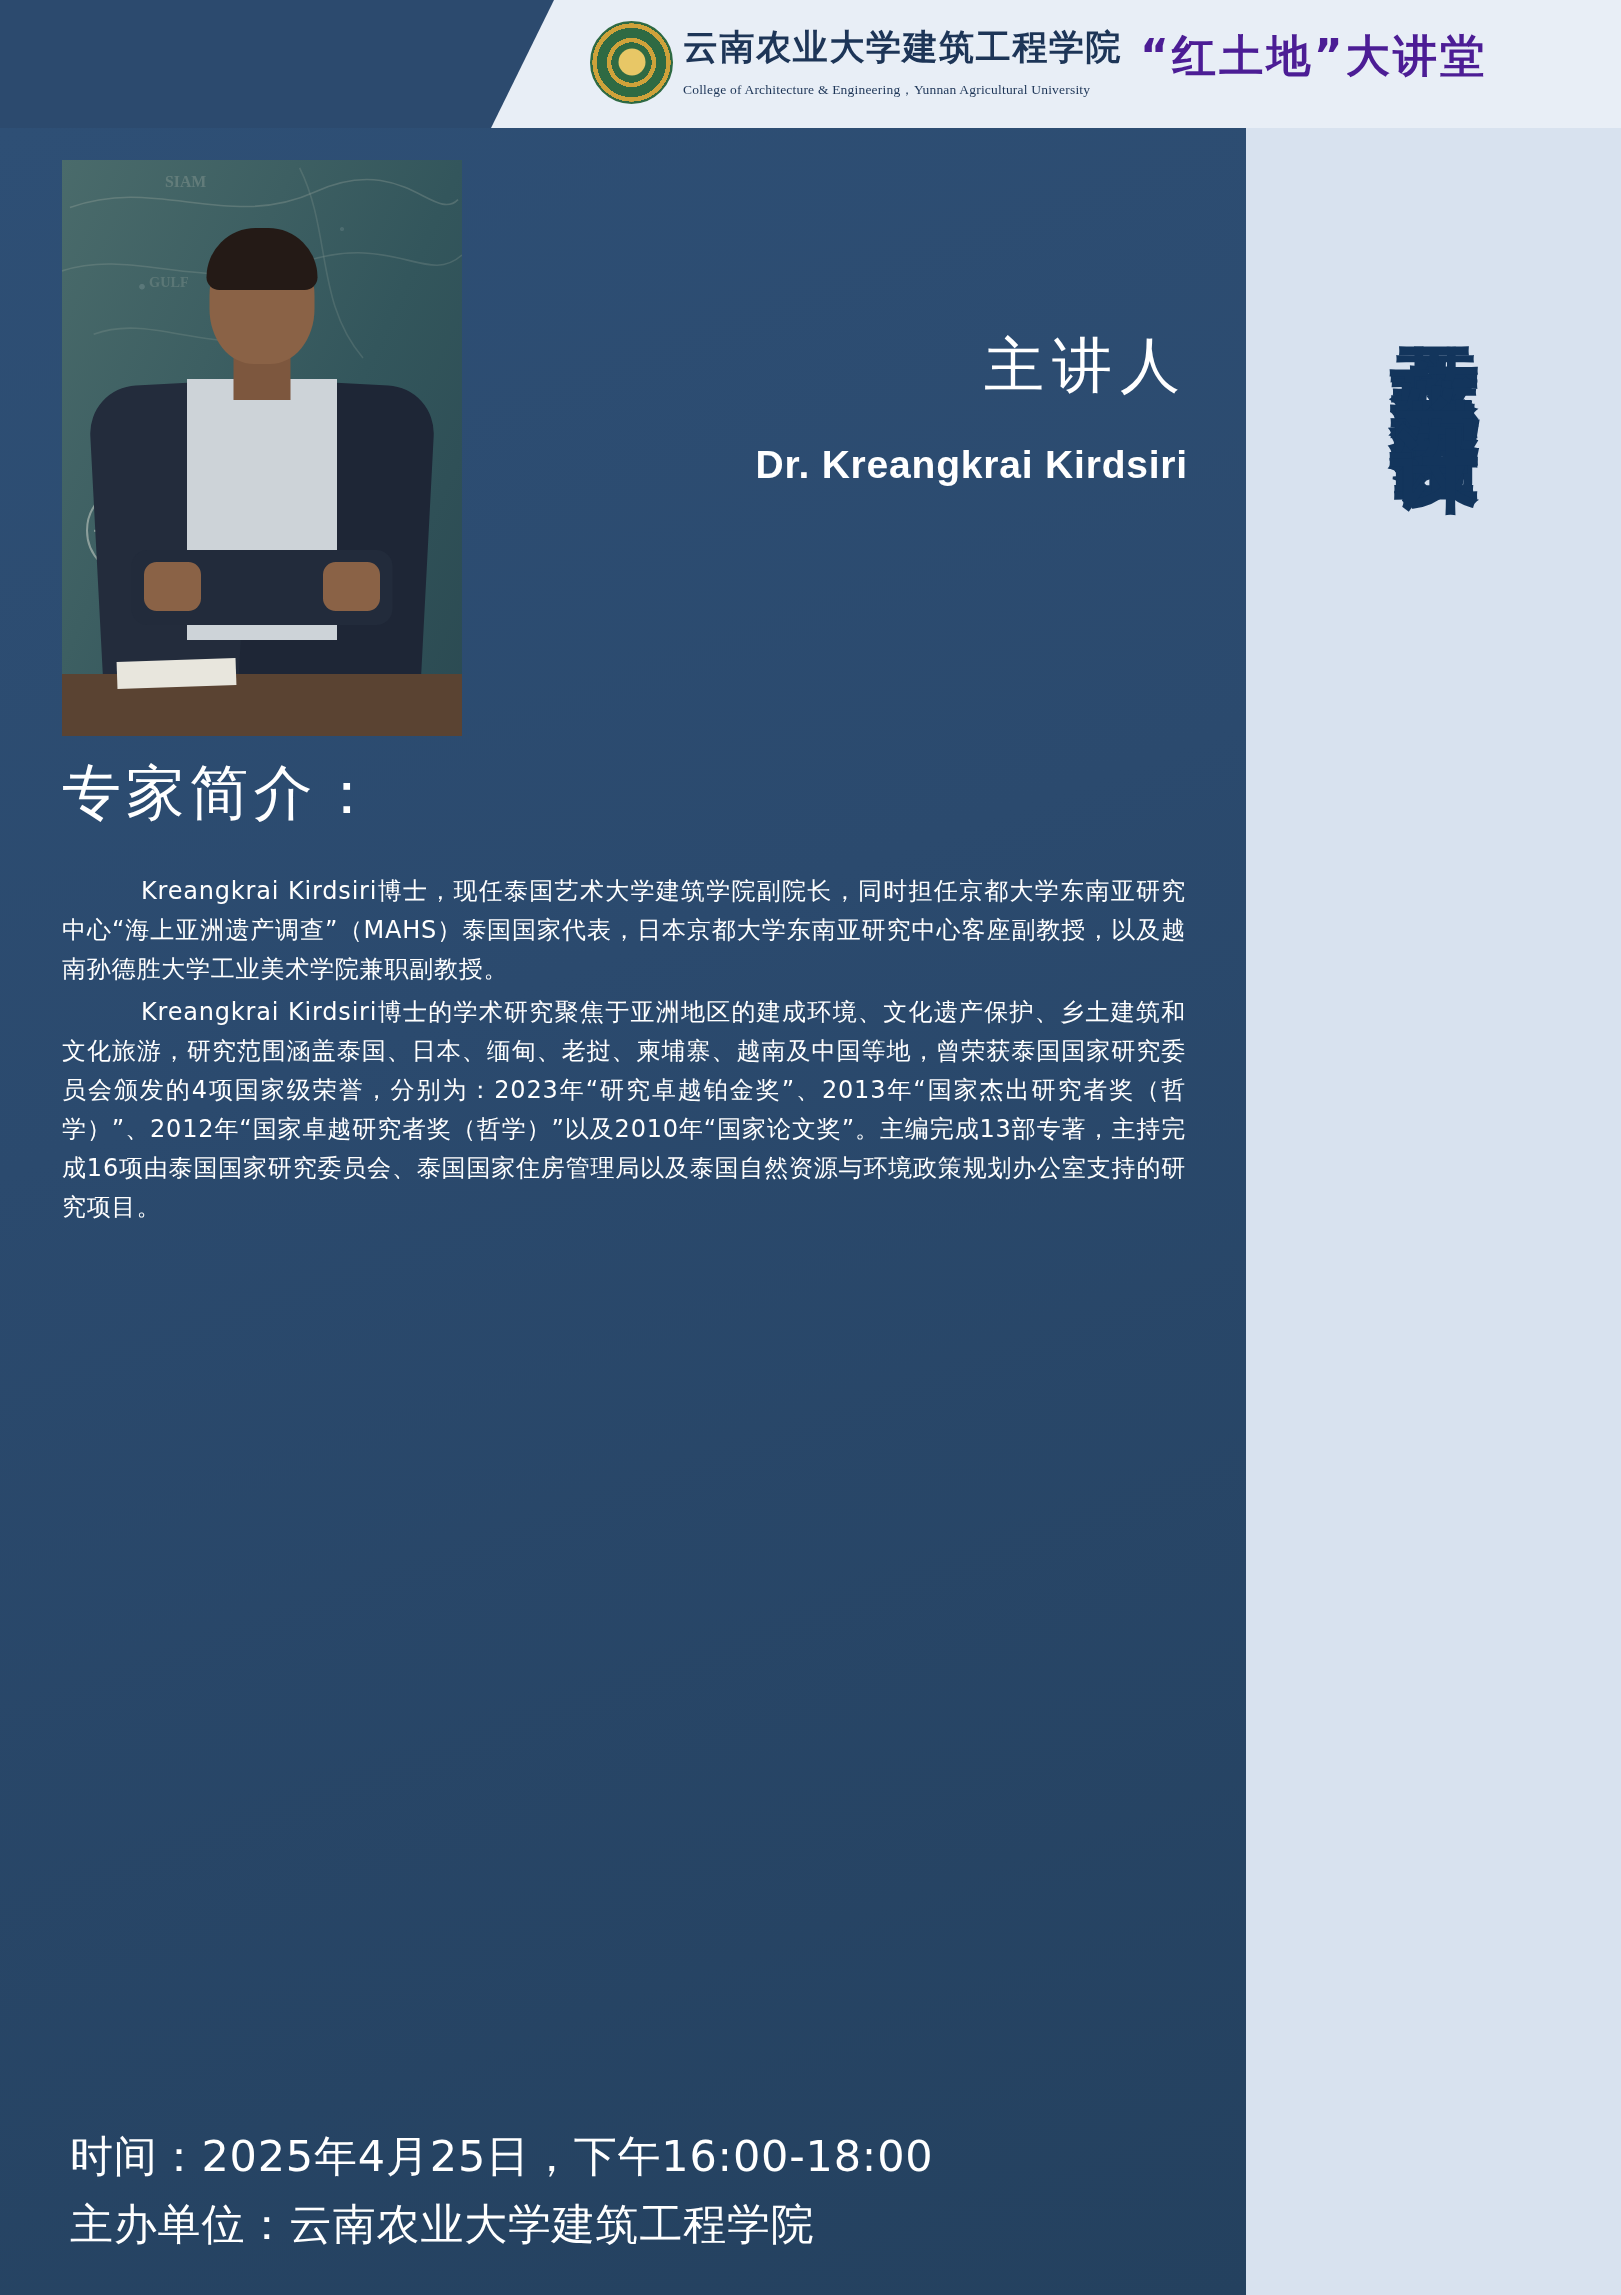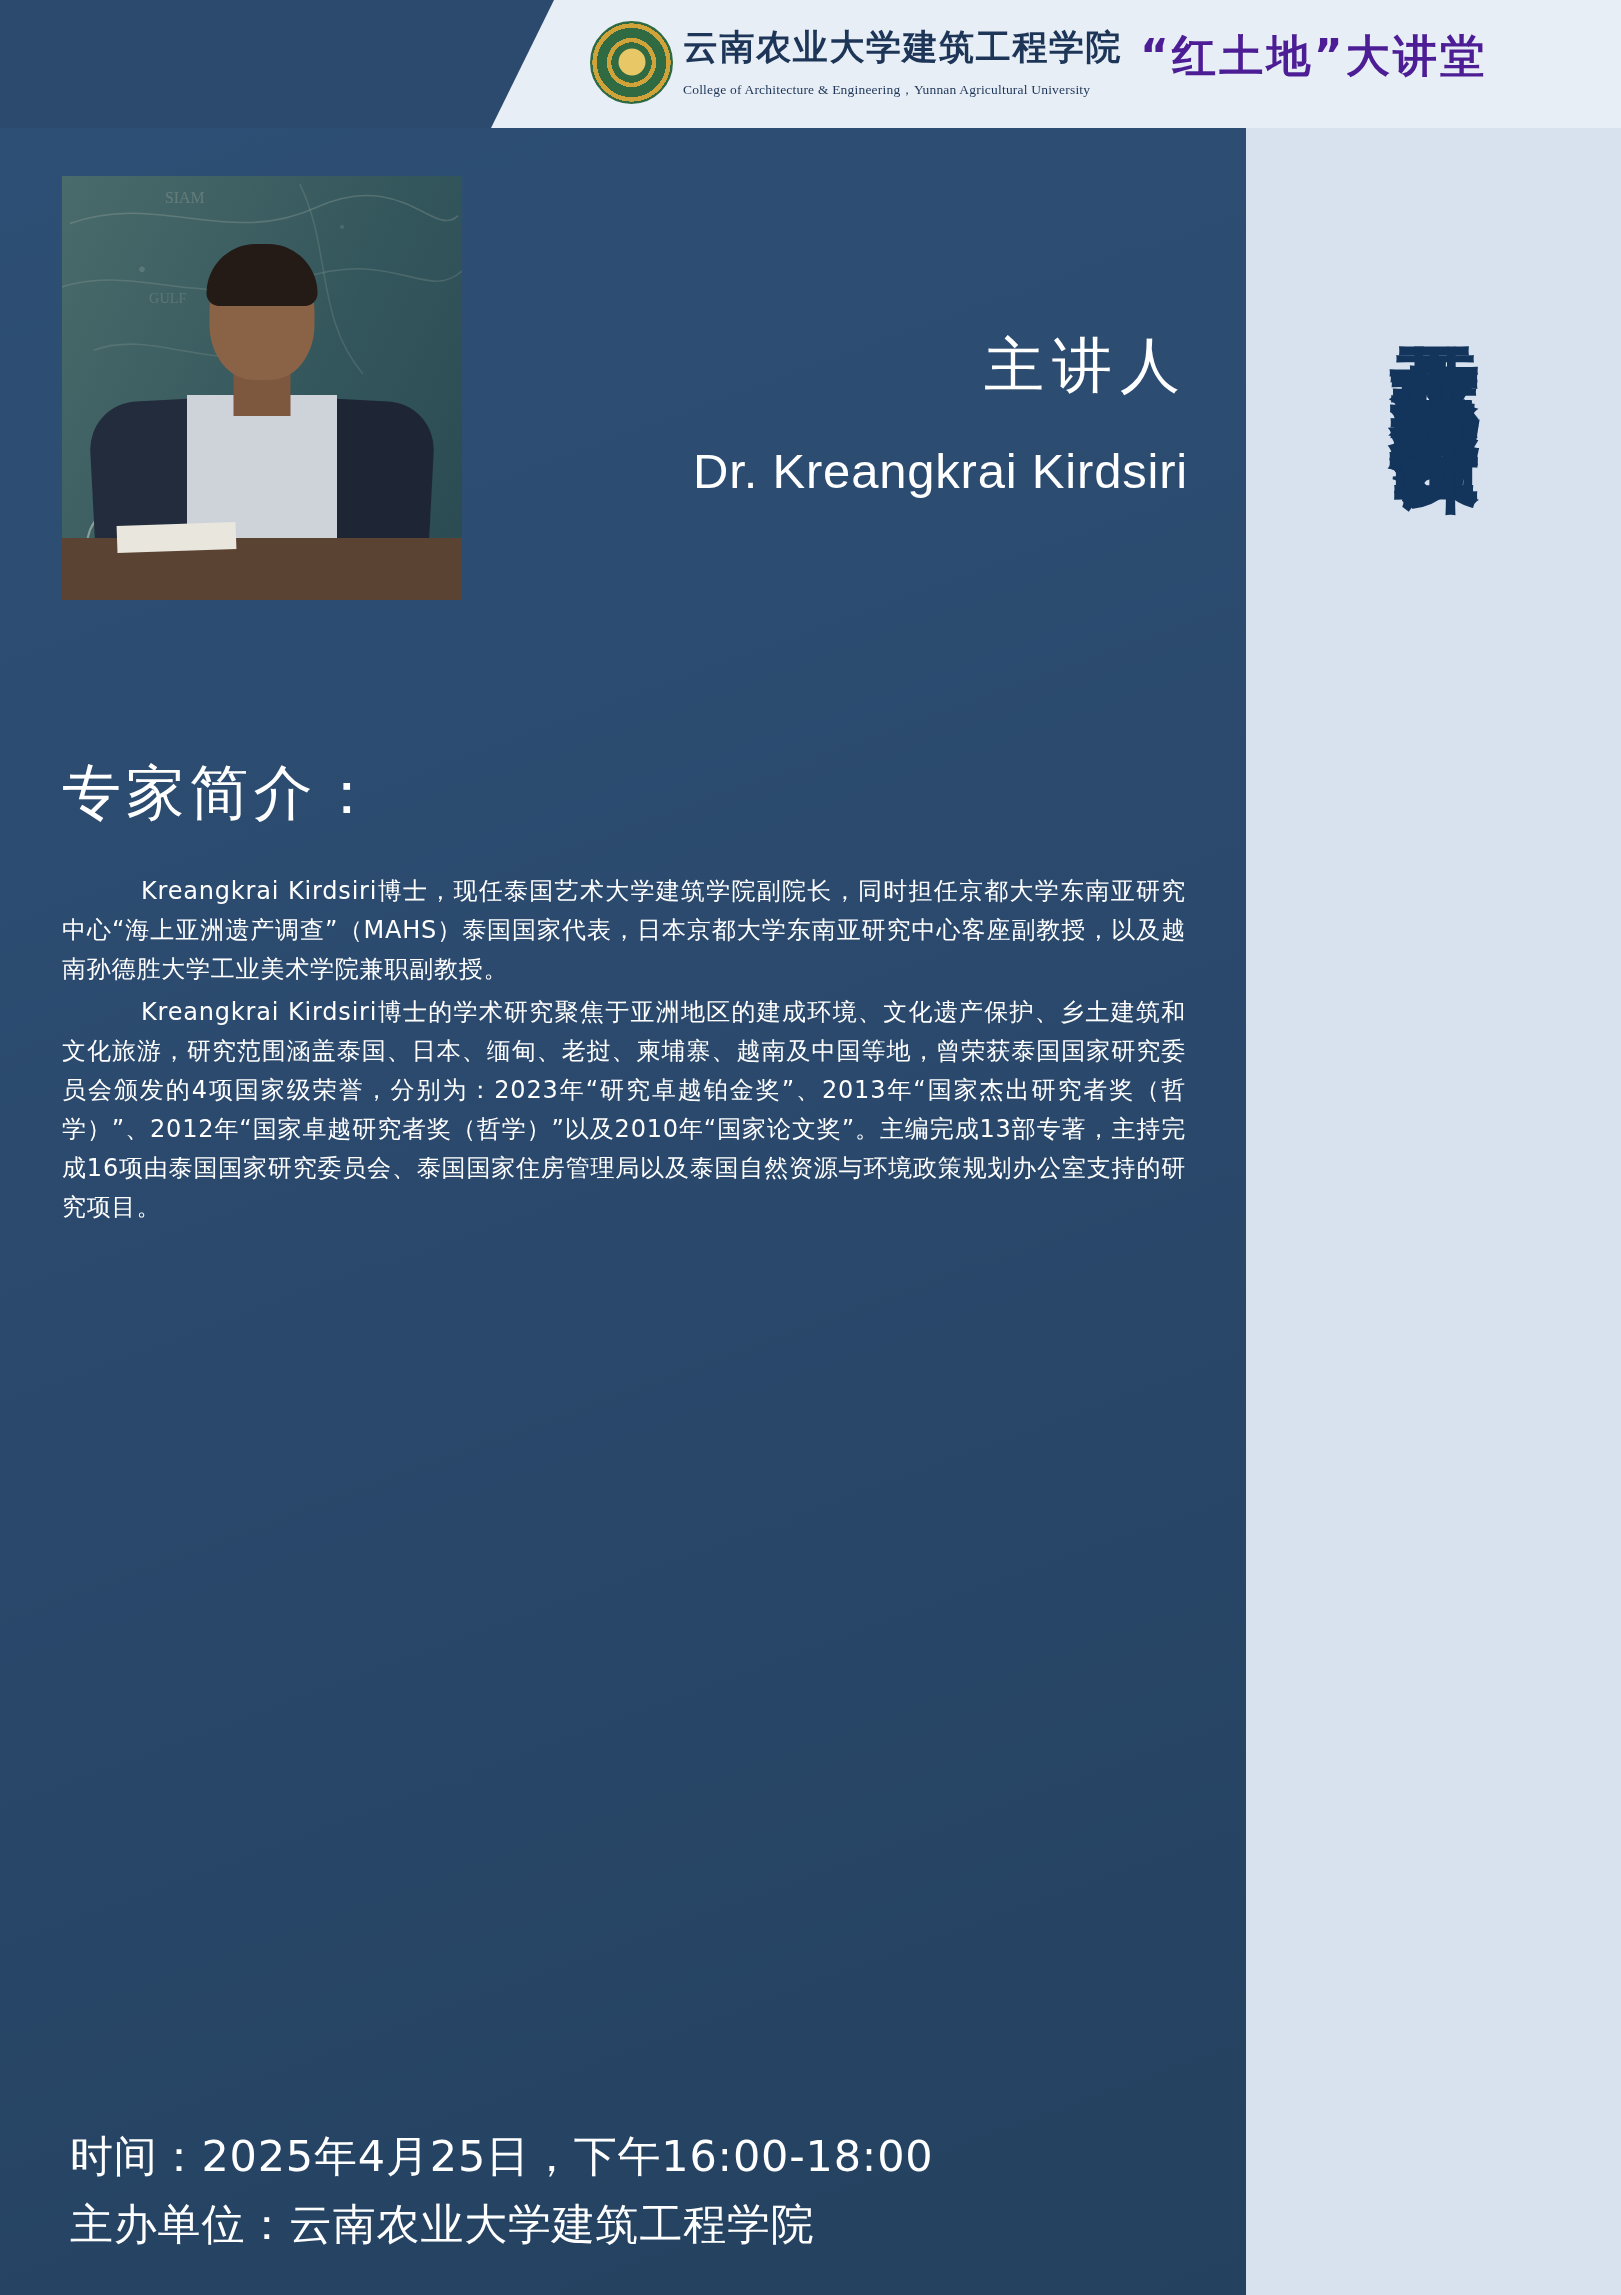--- a/index.html
+++ b/index.html
@@ -59,23 +59,24 @@
   }
 
   
   .panel{
     position:absolute;left:0;top:128px;width:1246px;height:2167px;
     background:linear-gradient(160deg,#2e4f75 0%,#2b4a6e 40%,#24415f 100%);
   }
 
   
   .portrait{
-    position:absolute;left:62px;top:48px;width:400px;height:424px;
+    position:absolute;left:62px;top:32px;width:400px;height:576px;
     background:#2f4f57;
     overflow:hidden;
+    font-weight:bold;
   }
   .portrait .map-bg{
     position:absolute;inset:0;
     background:
       radial-gradient(circle at 20% 22%, rgba(255,255,255,.13) 0 2.4px, transparent 3.2px),
       radial-gradient(circle at 70% 12%, rgba(255,255,255,.10) 0 1.6px, transparent 2.4px),
       linear-gradient(115deg,#4a6b6b 0%,#3d5f62 35%,#33565c 60%,#2b4a52 100%);
   }
   .portrait .map-lines{
     position:absolute;inset:0;opacity:.35;
@@ -138,21 +139,21 @@
 
   
   .speaker-block{
     position:absolute;left:491px;top:198px;width:697px;text-align:right;color:#fff;
   }
   .speaker-label{
     font-size:60px;letter-spacing:8px;font-weight:500;
     font-family:"DejaVu Sans","Liberation Sans",sans-serif;
   }
   .speaker-name{
-    margin-top:36px;font-size:49px;letter-spacing:0.8px;font-weight:400;
+    margin-top:36px;font-size:39px;letter-spacing:0.8px;font-weight:700;
     font-family:"Liberation Sans",sans-serif;
   }
 
   
   .bio-title{
     position:absolute;left:62px;top:626px;color:#fff;
     font-size:59px;letter-spacing:4.8px;font-weight:500;
     font-family:"DejaVu Sans","Liberation Sans",sans-serif;
   }
   .bio-body{

